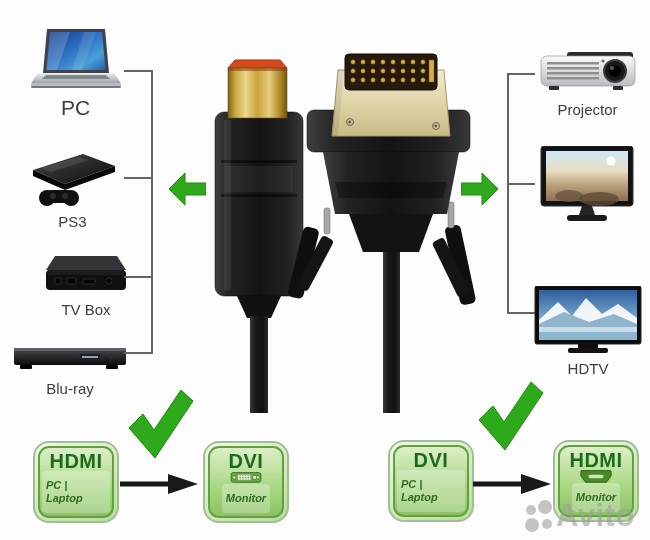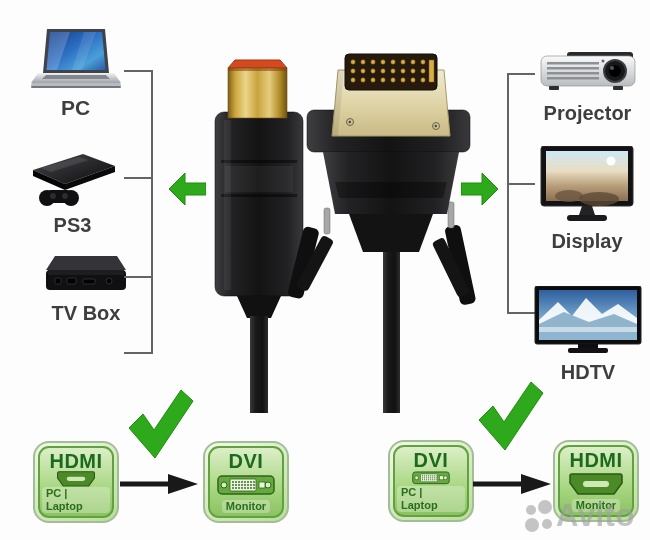--- a/index.html
+++ b/index.html
@@ -1,22 +1,22 @@
 <!DOCTYPE html>
 <html style="--accent-green: #2fa91c; --accent-green-dark: #1f8c0c; --badge-text: #1c6b1c; --port-green: #4c8a28; --gold: #c9a43c; --beige: #e0d5a8; --red-tip: #d5491e; --line-gray: #646464;"><head>
 <meta charset="utf-8">
 <style>
   * { box-sizing: border-box; }
   html,body { margin:0; padding:0; background:#fff; }
   #canvas {
     position:relative; width:650px; height:540px; overflow:hidden;
     background:#fdfdfd; font-family:"Liberation Sans", sans-serif;
   }
-  .device { position:absolute; text-align:center;font-weight:bold; }
-  .device .lbl { margin-top:2px; color:#3e3e3e; font-size:20px; line-height:1.1; }
+  .device { position:absolute; text-align:center; }
+  .device .lbl { margin-top:2px; color:#3e3e3e; font-size:15px; line-height:1.1; }
   .lbl-lg { font-size:21px !important; }
   .bline { position:absolute; background:#646464; }
   .arrow-green { position:absolute; }
   .check { position:absolute; }
   .barrow { position:absolute; }
 
   .badge {
     position:absolute; width:86px; height:82px; border-radius:16px; padding:3px;
     background:linear-gradient(150deg,#f2f9ea,#b9dd9a);
     border:2px solid #a3bd97;
@@ -26,21 +26,21 @@
     background:linear-gradient(180deg,#dcefc8 0%,#a8d681 60%,#8cc263 100%);
     display:flex; flex-direction:column; align-items:center; justify-content:space-between;
     padding:3px 2px;
   }
   .badge-title {
     font-weight:bold; font-size:20px; color:var(--badge-text,#1c6b1c);
     line-height:1; letter-spacing:.5px;
   }
   .badge-sub {
     font-weight:bold; font-size:11px; color:#2a6e1e; line-height:1.2;
-    background:rgba(255,255,255,0.28); border-radius:4px; padding:0 4px;
+    background:rgba(255,255,255,0.28); border-radius:4px; padding:8px 4px;font-style:italic;
   }
 
   #watermark {
     position:absolute; left:522px; top:494px; width:128px; height:44px;
     display:flex; align-items:center; z-index:30; pointer-events:none;
   }
   #watermark .wm-text {
     font-size:31px; font-weight:bold; letter-spacing:.5px;
     color:rgba(158,158,158,0.62);
   }
@@ -103,20 +103,40 @@
       <rect x="3" y="18" width="80" height="20" rx="4" fill="#101013"></rect>
       <rect x="5" y="18" width="76" height="5" fill="#1d1d21"></rect>
       <rect x="12" y="26" width="6" height="6" rx="1" fill="#000" stroke="#2e2e33"></rect>
       <rect x="24" y="26" width="9" height="6" rx="1" fill="#000" stroke="#2e2e33"></rect>
       <rect x="40" y="27" width="12" height="5" rx="1" fill="#000" stroke="#2e2e33"></rect>
       <circle cx="66" cy="29" r="3" fill="#000" stroke="#2e2e33"></circle>
     </svg>
     <div class="lbl">TV Box</div>
   </div>
 
+  <div class="device" style="left:10px;top:343px;width:120px;">
+    <svg width="116" height="32" viewBox="0 0 116 32">
+      <defs>
+        <linearGradient id="brG" x1="0" y1="0" x2="0" y2="1">
+          <stop offset="0" stop-color="#4a4a50"></stop>
+            <stop offset="1" stop-color="#0b0b0d"></stop>
+        </linearGradient>
+      </defs>
+      <rect x="2" y="5" width="112" height="17" rx="2" fill="url(#brG)"></rect>
+      <rect x="2" y="5" width="112" height="3" fill="#5f6067"></rect>
+      <rect x="10" y="11" width="52" height="3" rx="1" fill="#2a2a2f"></rect>
+      <rect x="68" y="11" width="20" height="6" rx="1" fill="#1d1f24"></rect>
+      <rect x="70" y="13" width="16" height="2" fill="#8fa3ad"></rect>
+      <circle cx="99" cy="13" r="2.5" fill="#2e2e33"></circle>
+      <circle cx="107" cy="13" r="2" fill="#2e2e33"></circle>
+      <rect x="8" y="22" width="12" height="4" rx="1" fill="#000"></rect>
+      <rect x="94" y="22" width="12" height="4" rx="1" fill="#000"></rect>
+    </svg>
+    <div class="lbl">Blu-ray</div>
+  </div>
 
   <div class="bline" style="left:151px;top:70px;width:2px;height:284px;"></div>
   <div class="bline" style="left:124px;top:70px;width:28px;height:2px;"></div>
   <div class="bline" style="left:124px;top:177px;width:28px;height:2px;"></div>
   <div class="bline" style="left:124px;top:276px;width:28px;height:2px;"></div>
   <div class="bline" style="left:124px;top:352px;width:28px;height:2px;"></div>
 
   <svg class="arrow-green" style="left:168px;top:172px;" width="38" height="34" viewBox="0 0 38 34">
     <polygon points="38,11 17,11 17,1 1,17 17,33 17,23 38,23" fill="var(--accent-green,#2fa91c)" stroke="var(--accent-green-dark,#1f8c0c)"></polygon>
   </svg>
@@ -269,21 +289,20 @@
         </linearGradient>
       </defs>
       <rect x="2" y="0" width="92" height="60" rx="3" fill="#121214" stroke="#303034"></rect>
       <rect x="7" y="5" width="82" height="50" fill="url(#bchG)"></rect>
       <circle cx="72" cy="15" r="4.5" fill="#fff" opacity=".95"></circle>
       <ellipse cx="30" cy="50" rx="14" ry="6" fill="#6d563e" opacity=".8"></ellipse>
       <ellipse cx="60" cy="53" rx="20" ry="7" fill="#5f4a34" opacity=".8"></ellipse>
       <polygon points="43,60 53,60 56,69 40,69" fill="#232326"></polygon>
       <rect x="28" y="69" width="40" height="6" rx="3" fill="#1a1a1d"></rect>
     </svg>
-    <div class="lbl">Display</div>
   </div>
 
   <div class="device" style="left:532px;top:286px;width:112px;">
     <svg width="108" height="69" viewBox="0 0 108 69">
       <defs>
         <linearGradient id="skyG" x1="0" y1="0" x2="0" y2="1">
           <stop offset="0" stop-color="#2e5f9e"></stop>
             <stop offset=".5" stop-color="#6f9fc8"></stop>
           <stop offset="1" stop-color="#dcebf4"></stop>
         </linearGradient>

